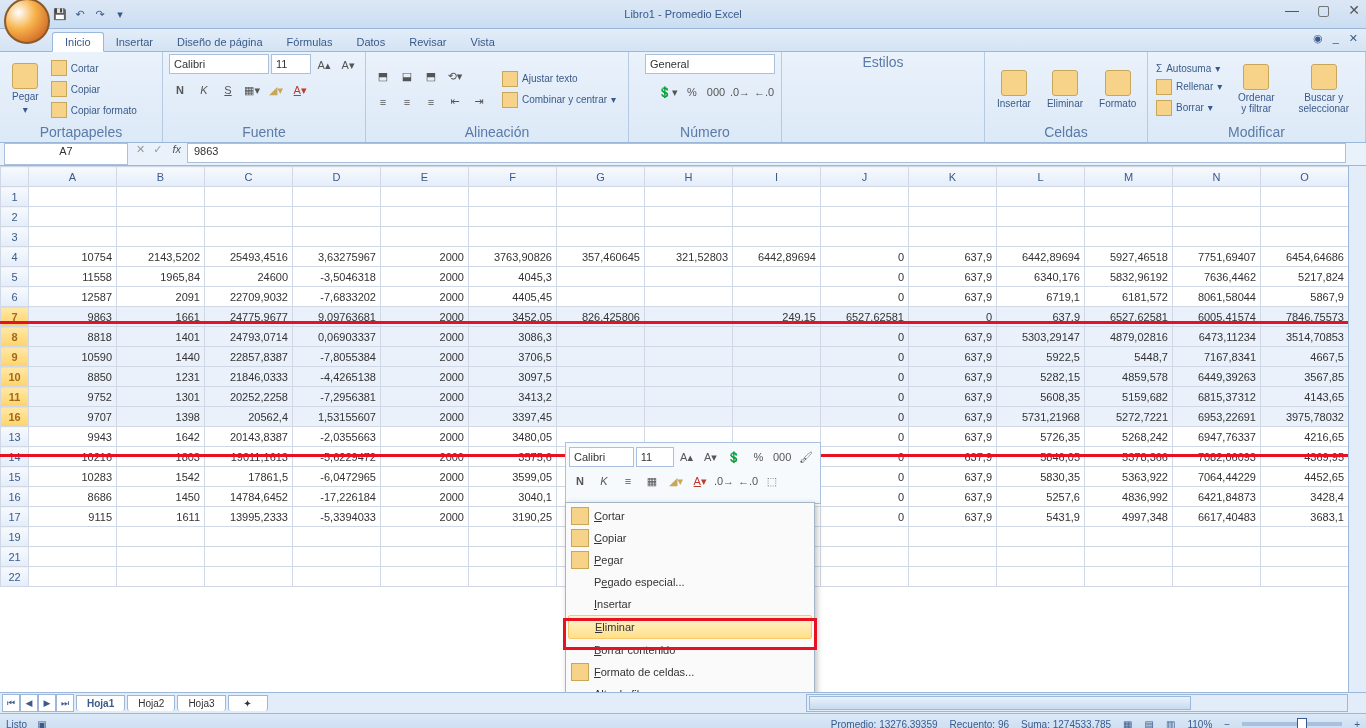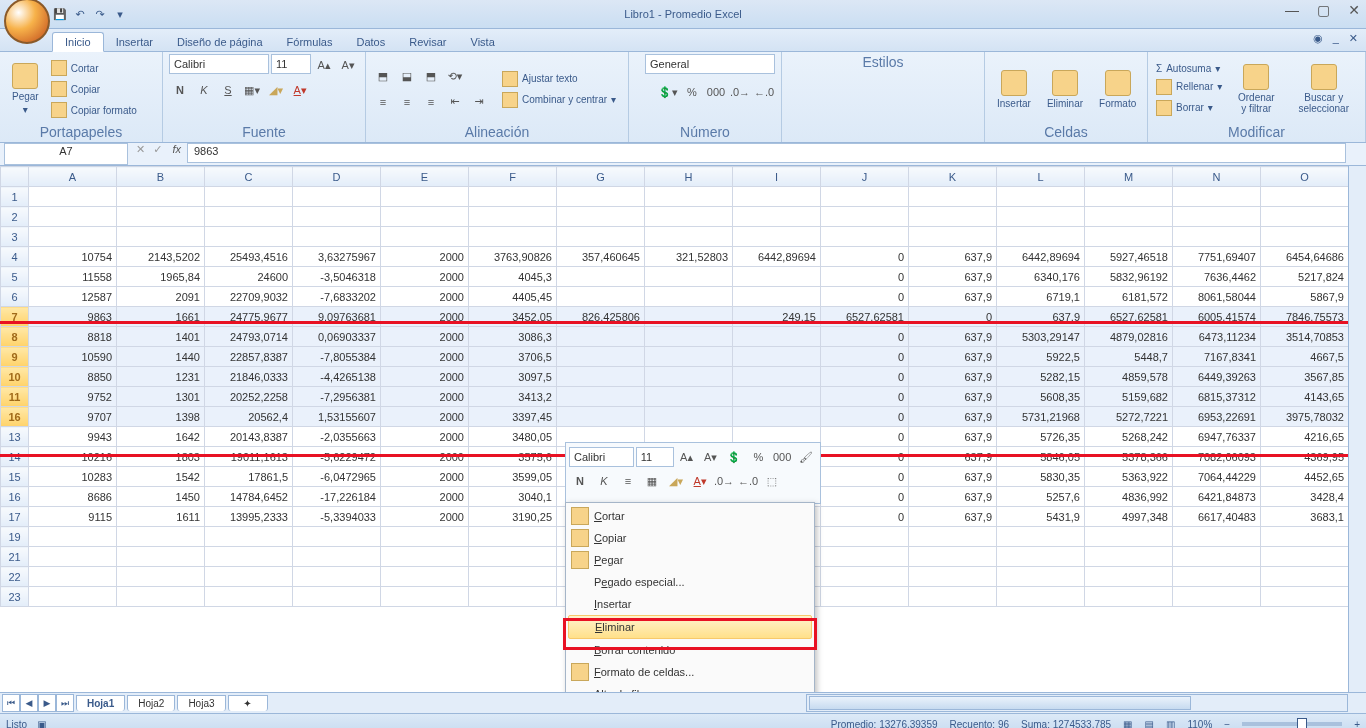--- a/index.html
+++ b/index.html
@@ -606,38 +606,20 @@
           <td class="cell"></td>
           <td class="cell"></td>
           <td class="cell"></td>
           <td class="cell"></td>
           <td class="cell"></td>
           <td class="cell"></td>
           <td class="cell"></td>
           <td class="cell"></td>
           <td class="cell"></td>
         </tr>
-        <tr class="">
-          <th class="row-hdr">23</th>
-          <td class="cell"></td>
-          <td class="cell"></td>
-          <td class="cell"></td>
-          <td class="cell"></td>
-          <td class="cell"></td>
-          <td class="cell"></td>
-          <td class="cell"></td>
-          <td class="cell"></td>
-          <td class="cell"></td>
-          <td class="cell"></td>
-          <td class="cell"></td>
-          <td class="cell"></td>
-          <td class="cell"></td>
-          <td class="cell"></td>
-          <td class="cell"></td>
-        </tr>
       </tbody>
     </table>
   <div class="red-bar" style="top:155px"></div>
   <div class="red-bar" style="top:288px"></div>
 
   <div class="mini-toolbar">
     <div class="mt-row">
       <span class="combo" style="width:55px">Calibri</span>
       <span class="combo" style="width:28px">11</span>
       <span class="iconbtn">A▴</span>

